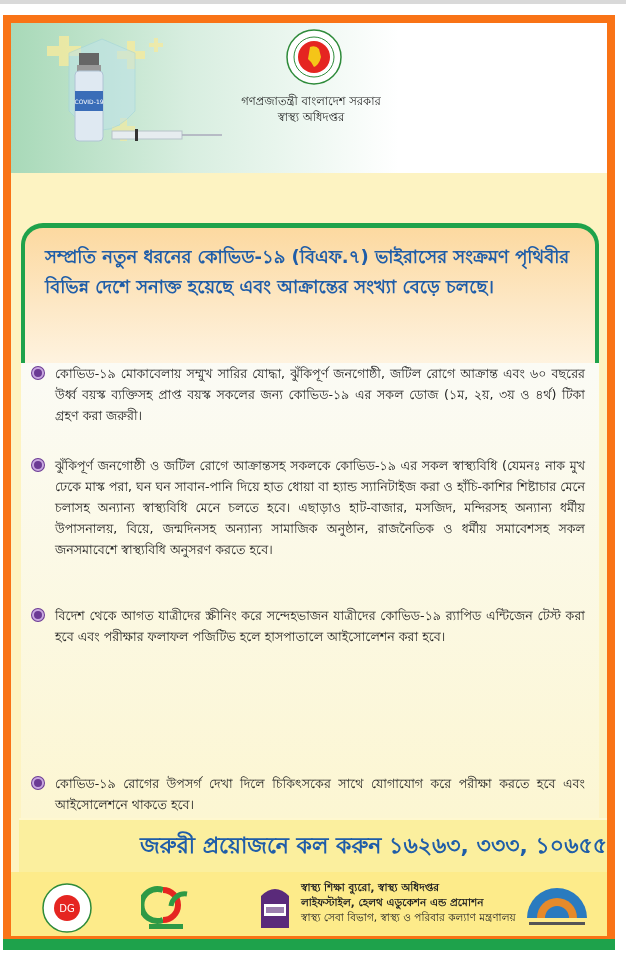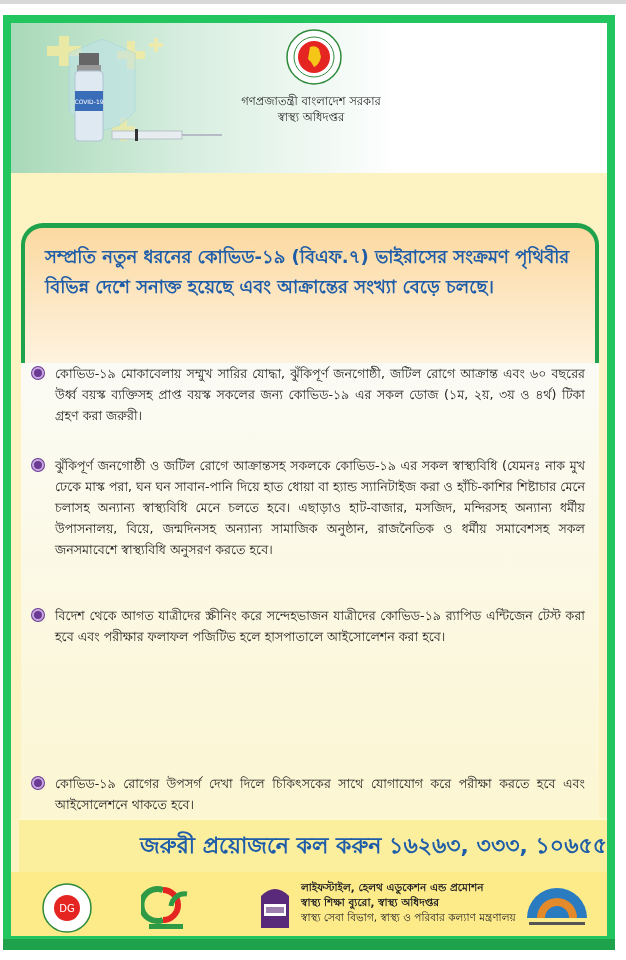--- a/index.html
+++ b/index.html
@@ -1,20 +1,20 @@
 <!DOCTYPE html>
 <html><head>
 <meta charset="utf-8">
 <style>
   html, body { margin:0; padding:0; }
   body { width:626px; height:960px; background:#ffffff; position:relative; overflow:hidden;
          font-family:"DejaVu Sans","Liberation Sans",sans-serif; }
   .topline { position:absolute; left:0; top:0; width:626px; height:4px; background:#d9d9d9; }
   .poster { position:absolute; left:3px; top:15px; width:612px; height:935px;
-            background:#22c55e; }
+            background:#f97316; }
   .inner { position:absolute; left:8px; top:8px; right:8px; bottom:14px; background:#fdf3c2; overflow:hidden; }
   .header { position:absolute; left:0; top:0; right:0; height:150px;
             background:linear-gradient(90deg,#a8d9b8 0%,#d8eee0 30%,#ffffff 65%,#ffffff 100%); }
   .vaccine-art { position:absolute; left:6px; top:8px; width:210px; height:130px; }
   .emblem { position:absolute; left:275px; top:6px; width:56px; height:56px; }
   .gov-lines { position:absolute; left:170px; top:70px; width:260px; text-align:center;
                font-size:11.5px; line-height:16px; color:#1a1a1a; }
   .banner { position:absolute; left:10px; top:156px; width:578px; height:178px;
             background:linear-gradient(180deg,#fcd9a0 0%,#fde8c6 45%,#fffaf0 100%);
             border-top:5px solid #1ea24b; border-left:4px solid #1ea24b; border-right:4px solid #1ea24b;
@@ -127,22 +127,22 @@
         <path d="M22 6 A14 14 0 0 1 22 36" fill="none" stroke="#e52521" stroke-width="6"></path>
         <path d="M46 10 A14 14 0 0 0 30 22" fill="none" stroke="#2e9a45" stroke-width="5"></path>
         <rect x="8" y="40" width="34" height="5" fill="#2e9a45"></rect>
       </svg>
       <svg class="logo" style="left:248px;top:10px;width:32px;height:48px" viewBox="0 0 32 48">
         <path d="M2 14 Q16 0 30 14 L30 46 L2 46 Z" fill="#5a2a7a"></path>
         <rect x="5" y="22" width="22" height="12" fill="#fff"></rect>
         <rect x="7" y="25" width="18" height="6" fill="#5a2a7a" opacity="0.6"></rect>
       </svg>
       <div class="footer-text">
+        <div>স্বাস্থ্য শিক্ষা ব্যুরো, স্বাস্থ্য অধিদপ্তর</div>
         <div>লাইফস্টাইল, হেলথ এডুকেশন এন্ড প্রমোশন</div>
-        <div>স্বাস্থ্য শিক্ষা ব্যুরো, স্বাস্থ্য অধিদপ্তর</div>
         <div class="l3">স্বাস্থ্য সেবা বিভাগ, স্বাস্থ্য ও পরিবার কল্যাণ মন্ত্রণালয়</div>
       </div>
       <svg class="logo" style="left:512px;top:12px;width:68px;height:46px" viewBox="0 0 68 46">
         <path d="M4 34 A30 30 0 0 1 64 34 Z" fill="#2a7bbf"></path>
         <path d="M14 34 A20 20 0 0 1 54 34 Z" fill="#e58a2a"></path>
         <path d="M22 34 A12 12 0 0 1 46 34 Z" fill="#2a7bbf"></path>
         <rect x="6" y="38" width="56" height="3" fill="#555"></rect>
       </svg>
     </div>
   </div>

